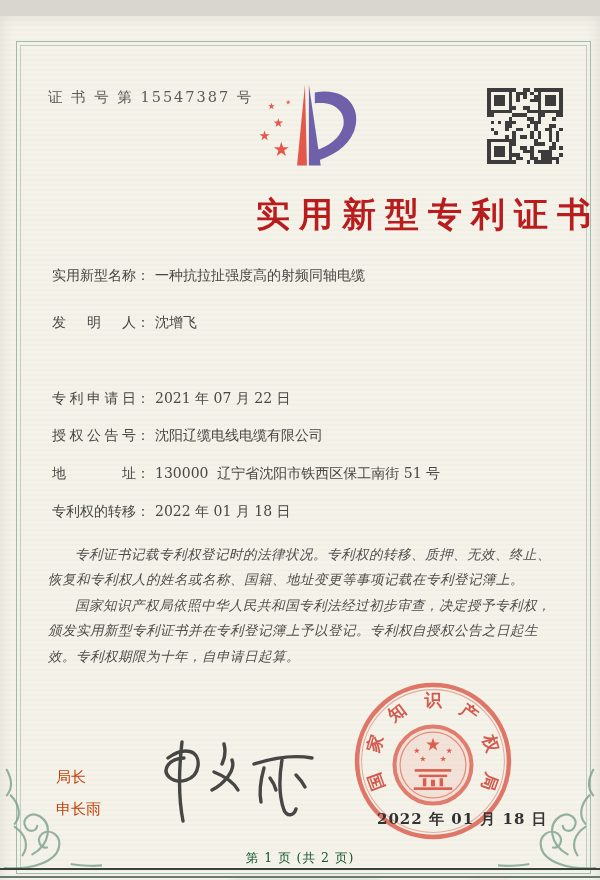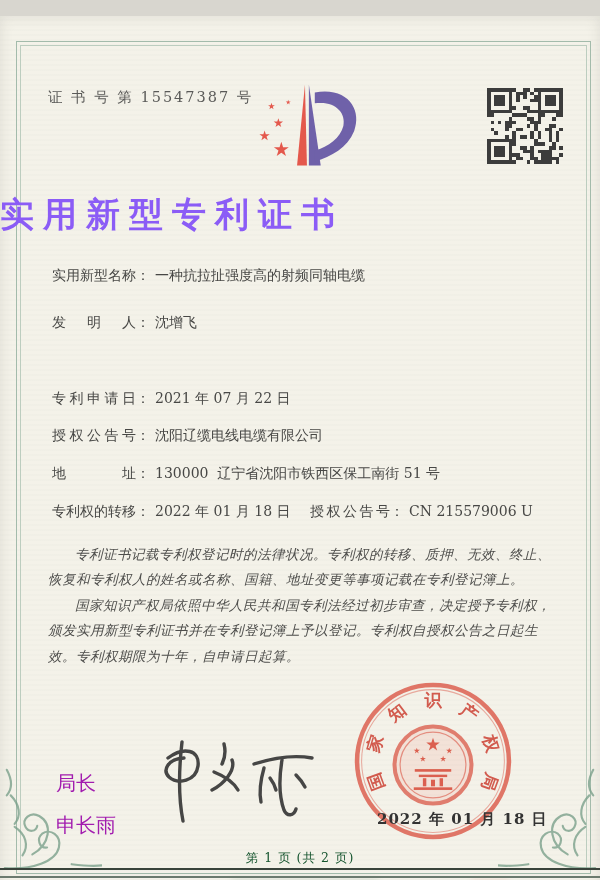--- a/index.html
+++ b/index.html
@@ -8,30 +8,30 @@
     background:#f4f2e9;overflow:hidden;
     font-family:"DejaVu Serif","Liberation Serif",serif;color:#3f3f3f;
     box-shadow:inset 0 0 14px rgba(60,60,50,.12);
   }
   .texture{position:absolute;inset:0;background:repeating-linear-gradient(0deg,rgba(190,200,190,.06) 0 2px,rgba(255,255,255,0) 2px 5px);pointer-events:none;}
   .frame-outer{position:absolute;left:16px;top:25px;right:9px;bottom:22px;border:1.5px solid #a3bbab;}
   .frame-inner{position:absolute;left:3px;top:3px;right:3px;bottom:3px;border:1px solid #bccdbf;}
   .cert-number{position:absolute;left:48px;top:72px;font-size:14.5px;letter-spacing:2px;color:#5a5a58;}
   .logo{position:absolute;left:238px;top:58px;}
   .qr{position:absolute;left:487px;top:72px;}
-  .title{position:absolute;left:0;right:0;top:176px;text-align:left;font-size:34px;font-weight:700;letter-spacing:9px;color:#8b5cf6;}
+  .title{position:absolute;left:0;right:0;top:176px;text-align:right;font-size:34px;font-weight:700;letter-spacing:9px;color:#b91c1c;}
   .frow{position:absolute;left:52px;right:30px;font-size:14px;color:#474745;}
   .flabel{display:inline-block;width:84px;text-align:justify;text-align-last:justify;vertical-align:top;}
   .fcolon{display:inline-block;}
   .fval{white-space:pre;margin-left:5px;}
   .fgroup2{position:absolute;left:258px;top:0;white-space:nowrap;}
   .fgroup2 .flabel{width:80px;}
   .body-text{position:absolute;left:48px;right:38px;top:526px;font-size:13.5px;line-height:1.88;color:#4e4e4c;font-style:italic;}
   .body-text p{margin:0;text-indent:2em;letter-spacing:.5px;}
-  .director{position:absolute;left:56px;top:746px;font-size:20px;color:#a21caf;line-height:2.1;font-style:normal;}
+  .director{position:absolute;left:56px;top:746px;font-size:15px;color:#c2410c;line-height:2.1;font-style:normal;}
   .signature{position:absolute;left:148px;top:712px;z-index:3;}
   .seal{position:absolute;left:352px;top:664px;z-index:2;opacity:.9;}
   .issue-date{position:absolute;left:377px;top:794px;font-size:15px;font-weight:600;color:#333;z-index:3;letter-spacing:1px;white-space:pre;}
   .footer{position:absolute;left:0;right:0;top:834px;text-align:center;font-size:12.5px;color:#14532d;letter-spacing:1px;}
   .bottom-rule{position:absolute;left:0;right:0;top:852px;height:6px;border-top:2px solid #39433b;border-bottom:2px solid #6b7a6e;z-index:4;}
   .page-edge-smudge{position:absolute;left:230px;top:862px;width:150px;height:12px;background:#7ca18c;opacity:.18;filter:blur(3px);border-radius:6px;}
   .page-edge-smudge2{position:absolute;left:470px;top:864px;width:40px;height:10px;background:#d9503f;opacity:.15;filter:blur(3px);border-radius:5px;}
   .flourish{position:absolute;z-index:3;}
   .flourish.br{right:2px;top:742px;}
   .flourish.bl{left:2px;top:742px;transform:scaleX(-1);}
@@ -210,23 +210,20 @@
     <span class="flabel">专利申请日</span><span class="fcolon">：</span><span class="fval">2021 年 07 月 22 日</span>
   </div>
   <div class="frow" style="top:411px">
     <span class="flabel">授权公告号</span><span class="fcolon">：</span><span class="fval">沈阳辽缆电线电缆有限公司</span>
   </div>
   <div class="frow" style="top:449px">
     <span class="flabel">地址</span><span class="fcolon">：</span><span class="fval">130000  辽宁省沈阳市铁西区保工南街 51 号</span>
   </div>
   <div class="frow" style="top:487px">
     <span class="flabel">专利权的转移</span><span class="fcolon">：</span><span class="fval">2022 年 01 月 18 日</span>
-    <span class="fgroup2">
-      <span class="flabel">授权公告号</span><span class="fcolon">：</span><span class="fval">CN 215579006 U</span>
-    </span>
   </div>
 
   <div class="body-text">
     <p>专利证书记载专利权登记时的法律状况。专利权的转移、质押、无效、终止、恢复和专利权人的姓名或名称、国籍、地址变更等事项记载在专利登记簿上。</p>
     <p>国家知识产权局依照中华人民共和国专利法经过初步审查，决定授予专利权，颁发实用新型专利证书并在专利登记簿上予以登记。专利权自授权公告之日起生效。专利权期限为十年，自申请日起算。</p>
   </div>
 
   <div class="director">
     <div>局长</div>
     <div>申长雨</div>

